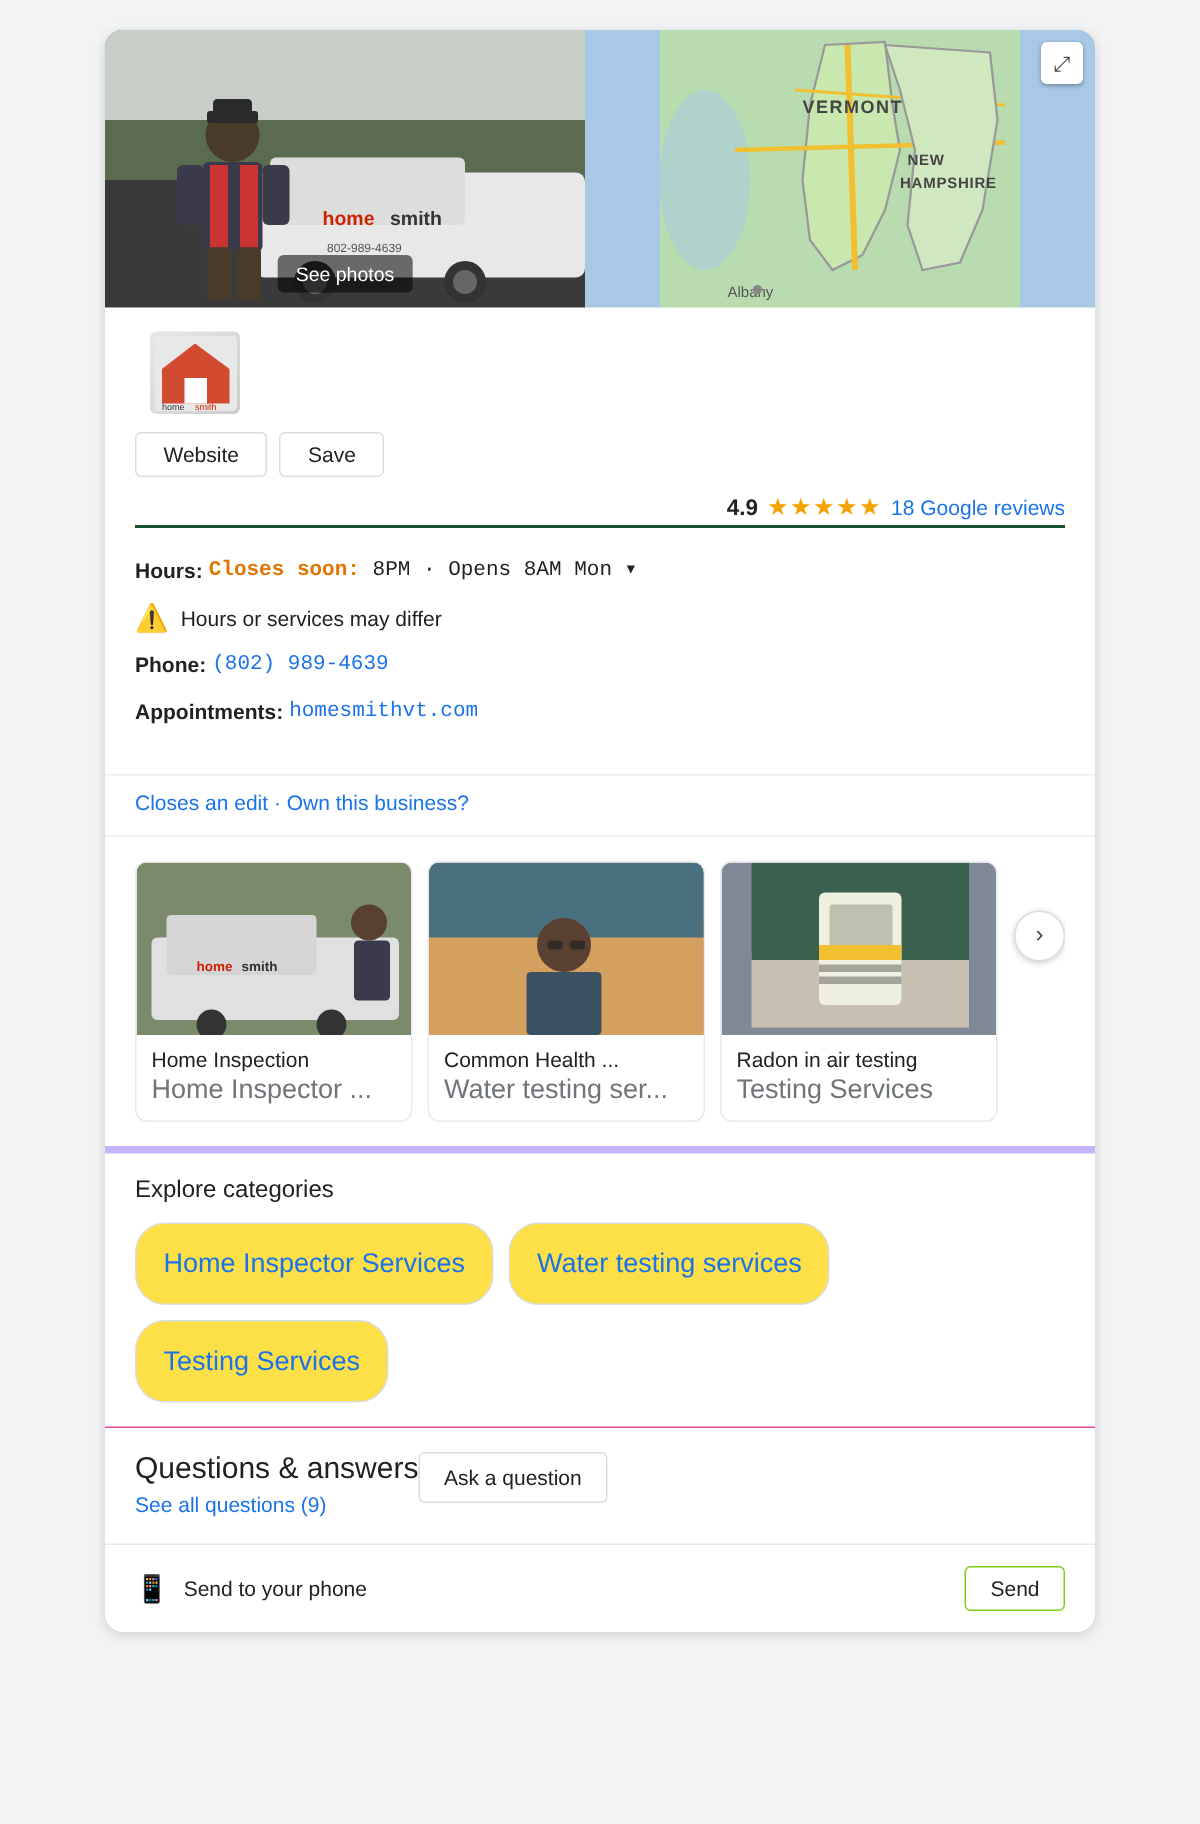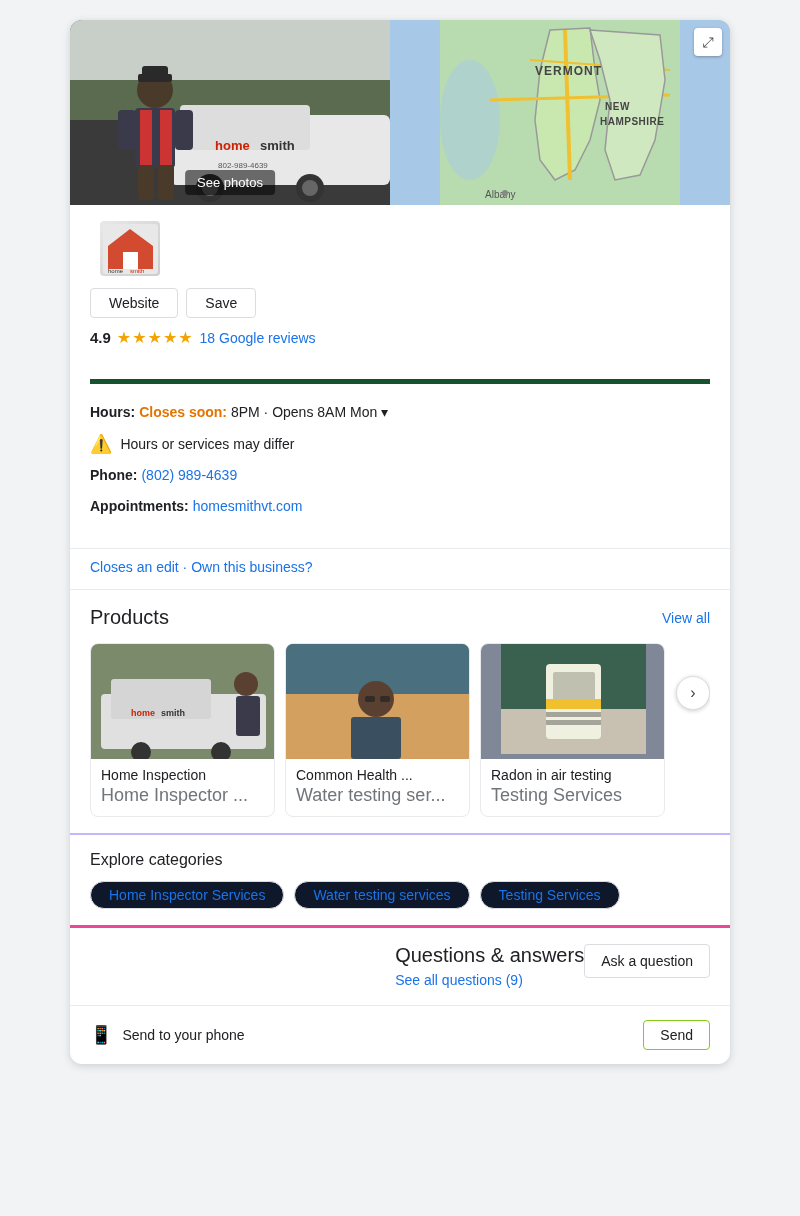--- a/index.html
+++ b/index.html
@@ -109,22 +109,23 @@
       padding: 6px 18px;
       font-size: 14px;
       color: #202124;
       cursor: pointer;
     }
     .rating-row {
       display: flex;
       align-items: center;
       gap: 6px;
       margin-bottom: 4px;
-      padding-bottom: 32px;
-      border-bottom: 5px solid #14532d;
+      padding-bottom: 2px;
+      border-bottom: 2px solid #14532d;
+      justify-content: flex-end;
     }
     .rating-number {
       font-size: 15px;
       font-weight: bold;
       color: #202124;
     }
     .stars {
       color: #f4a300;
       font-size: 16px;
       letter-spacing: 1px;
@@ -148,20 +149,21 @@
     }
     .detail-row:last-child { margin-bottom: 17px; }
     .detail-label {
       font-weight: bold;
       color: #202124;
       margin-right: 4px;
       flex-shrink: 0;
     }
     .detail-value {
       color: #202124;
+      font-family: Liberation Mono, monospace;
     }
     .detail-value.orange {
       color: #e37400;
       font-weight: bold;
     }
     .detail-value.blue {
       color: #1a73e8;
     }
     .warning-row {
       display: flex;
@@ -251,48 +253,48 @@
       justify-content: center;
       font-size: 16px;
       color: #444;
       box-shadow: 0 1px 4px rgba(0,0,0,0.2);
       cursor: pointer;
       transform: translateY(-50%);
     }
     
     .explore-section {
       padding: 16px 20px;
-      border-top: 2px solid #c4b5fd;
+      border-top: 5px solid #c4b5fd;
     }
     .explore-title {
       font-size: 16px;
       font-weight: 500;
       color: #202124;
       margin-bottom: 12px;
     }
     .category-tags {
       display: flex;
       flex-wrap: wrap;
       gap: 10px;
     }
     .category-tag {
       border: 1px solid #dadce0;
       border-radius: 20px;
-      padding: 5px 18px;
-      font-size: 14px;
+      padding: 16px 18px;
+      font-size: 18px;
       color: #1a73e8;
       cursor: pointer;
-      background: #0f172a;
+      background: #fde047;
     }
     
     .qa-section {
       padding: 16px 20px;
-      border-top: 3px solid #ec4899;
-      display: flex;
-      justify-content: flex-end;
+      border-top: 1px solid #ec4899;
+      display: flex;
+      justify-content: flex-start;
       align-items: flex-start;
     }
     .qa-left {}
     .qa-title {
       font-size: 20px;
       font-weight: 500;
       color: #202124;
       margin-bottom: 4px;
     }
     .qa-link {
@@ -457,24 +459,20 @@
     </div>
   </div>
 
   <div class="edit-row">
     <a>Closes an edit</a>
     <span> · </span>
     <a>Own this business?</a>
   </div>
 
   <div class="products-section">
-    <div class="products-header">
-      <span class="products-title">Products</span>
-      <a class="view-all-link">View all</a>
-    </div>
     <div class="products-carousel">
 
       <div class="product-card">
         <div class="product-img-placeholder">
           <svg width="185" height="115" viewBox="0 0 185 115" xmlns="http://www.w3.org/2000/svg">
             <rect width="185" height="115" fill="#7a8a6a"></rect>
 
             <rect x="10" y="50" width="165" height="55" rx="4" fill="#e0e0e0"></rect>
             <rect x="20" y="35" width="100" height="40" rx="3" fill="#d5d5d5"></rect>
             <circle cx="50" cy="108" r="10" fill="#333"></circle>

